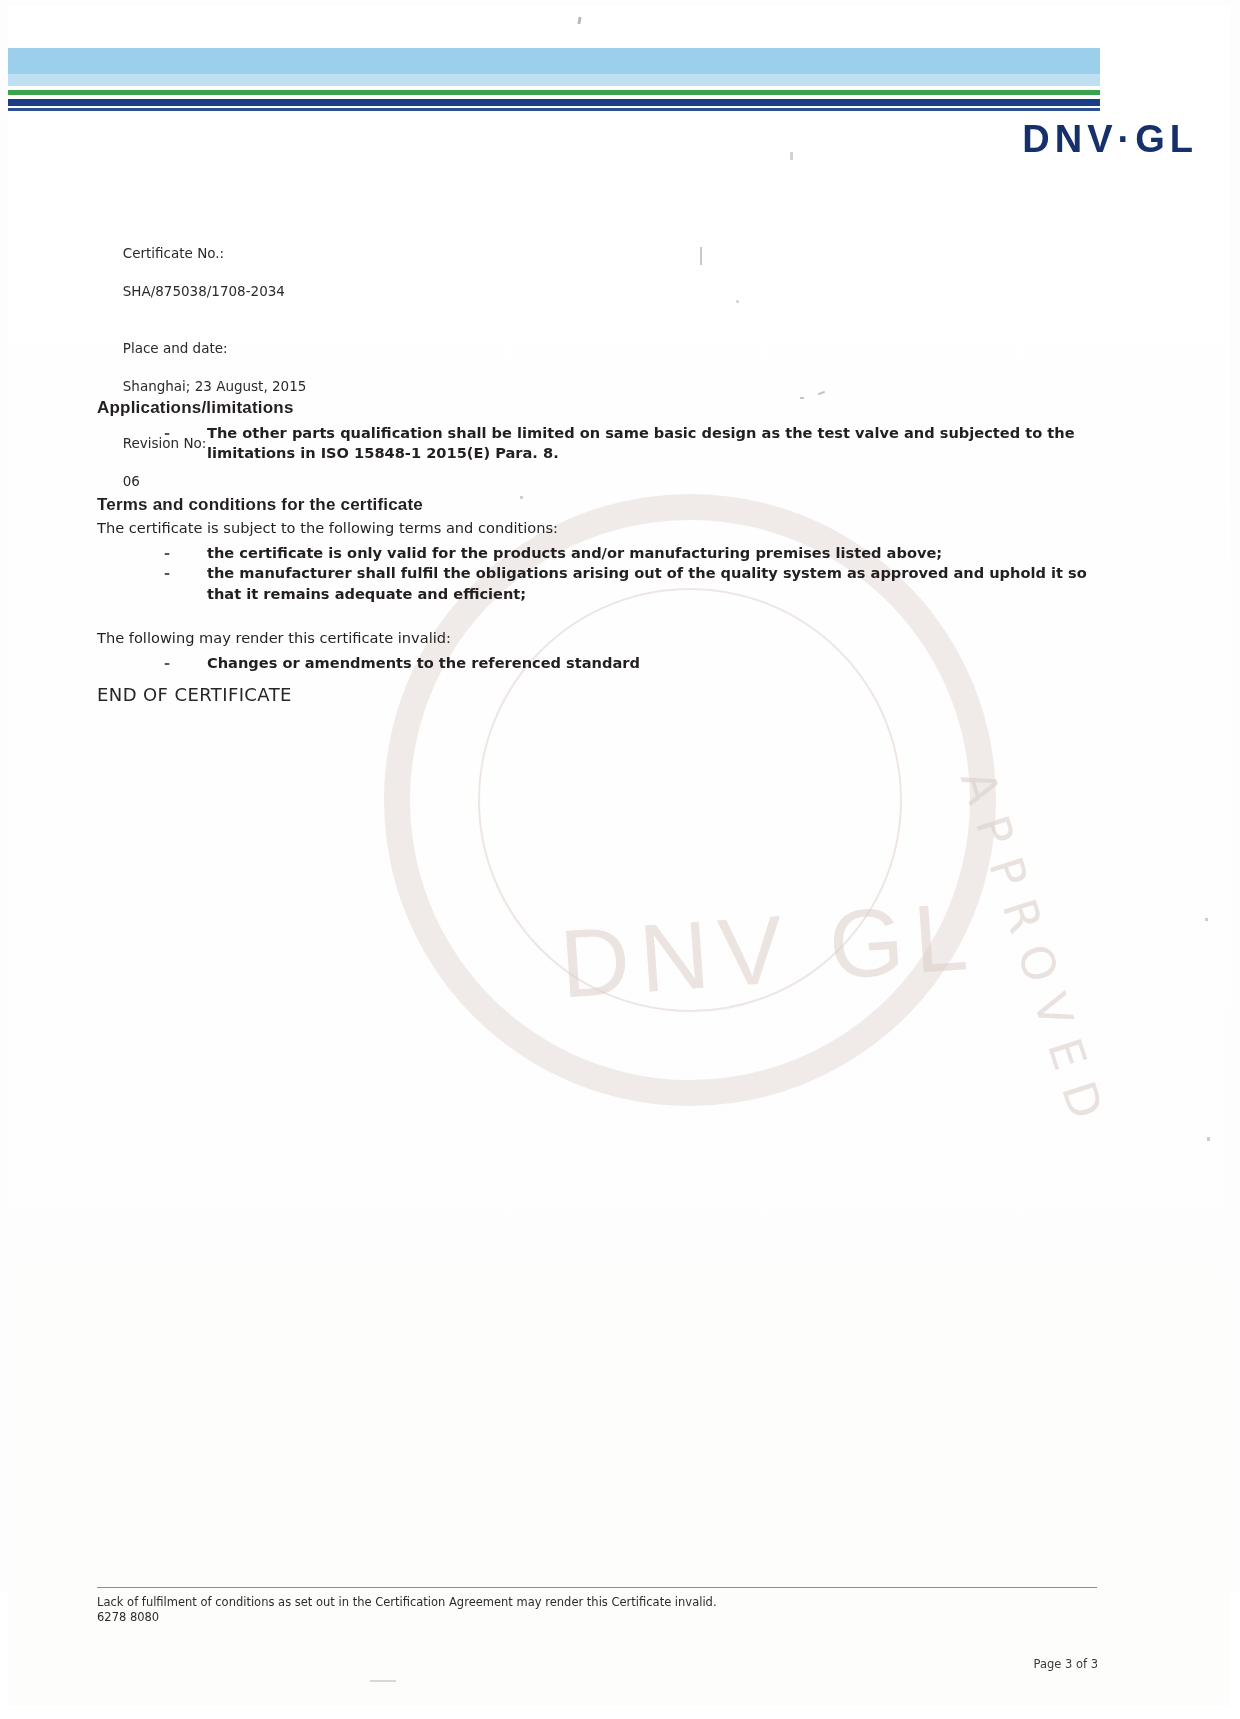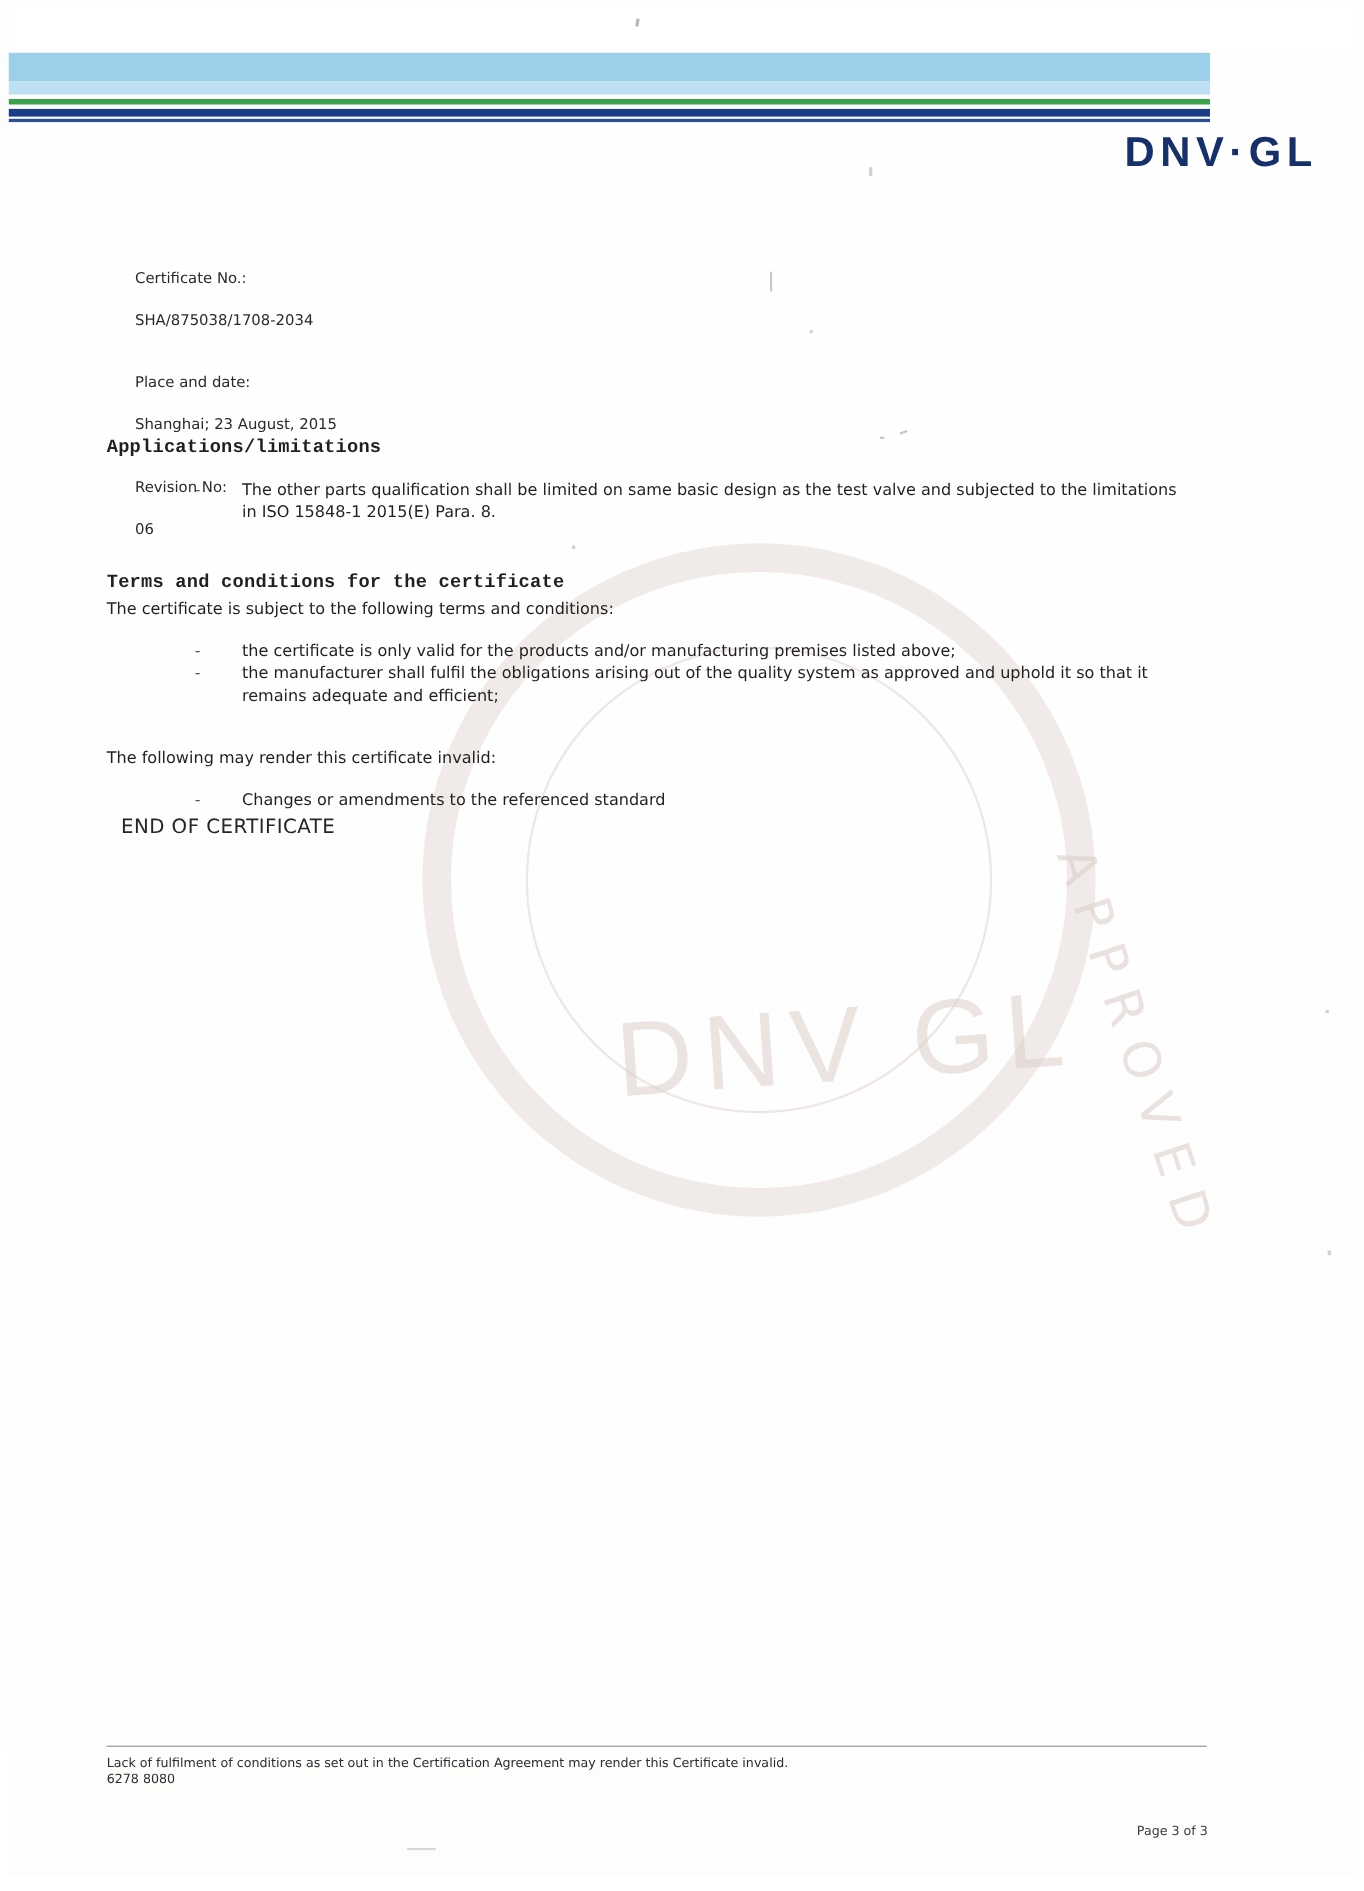--- a/index.html
+++ b/index.html
@@ -158,51 +158,51 @@
     width: 1000px;
     font-size: 14.6px;
     line-height: 20.5px;
     color: #231f20;
   }
   h2.section {
     font-size: 17px;
     font-weight: bold;
     margin: 0 0 3px 0;
     letter-spacing: 0.2px;
-    font-family: Liberation Mono, monospace;
+    font-family: Liberation Sans, sans-serif;
   }
   .para { margin: 0; }
   ul.dashlist {
     list-style: none;
-    margin: 17px;
+    margin: 4px;
     padding: 0 0 0 63px;
+    font-weight: bold;
   }
   ul.dashlist li {
     position: relative;
     margin: 0 0 0 0;
     padding: 0 0 0 43px;
   }
   ul.dashlist li::before {
     content: "-";
     position: absolute;
     left: 0;
     top: 0;
     color: #555;
   }
   .gap-lg { height: 27px; }
   .gap-md { height: 20px; }
 
   .end-cert {
     position: absolute;
     left: 97px;
-    top: 741px;
+    top: 684px;
     font-size: 18px;
     letter-spacing: 0.4px;
     color: #262626;
-    margin-left: 13px;
   }
 
   
   .footer-rule {
     position: absolute;
     left: 97px;
     top: 1587px;
     width: 1000px;
     height: 1px;
     background: #8f8f8f;

